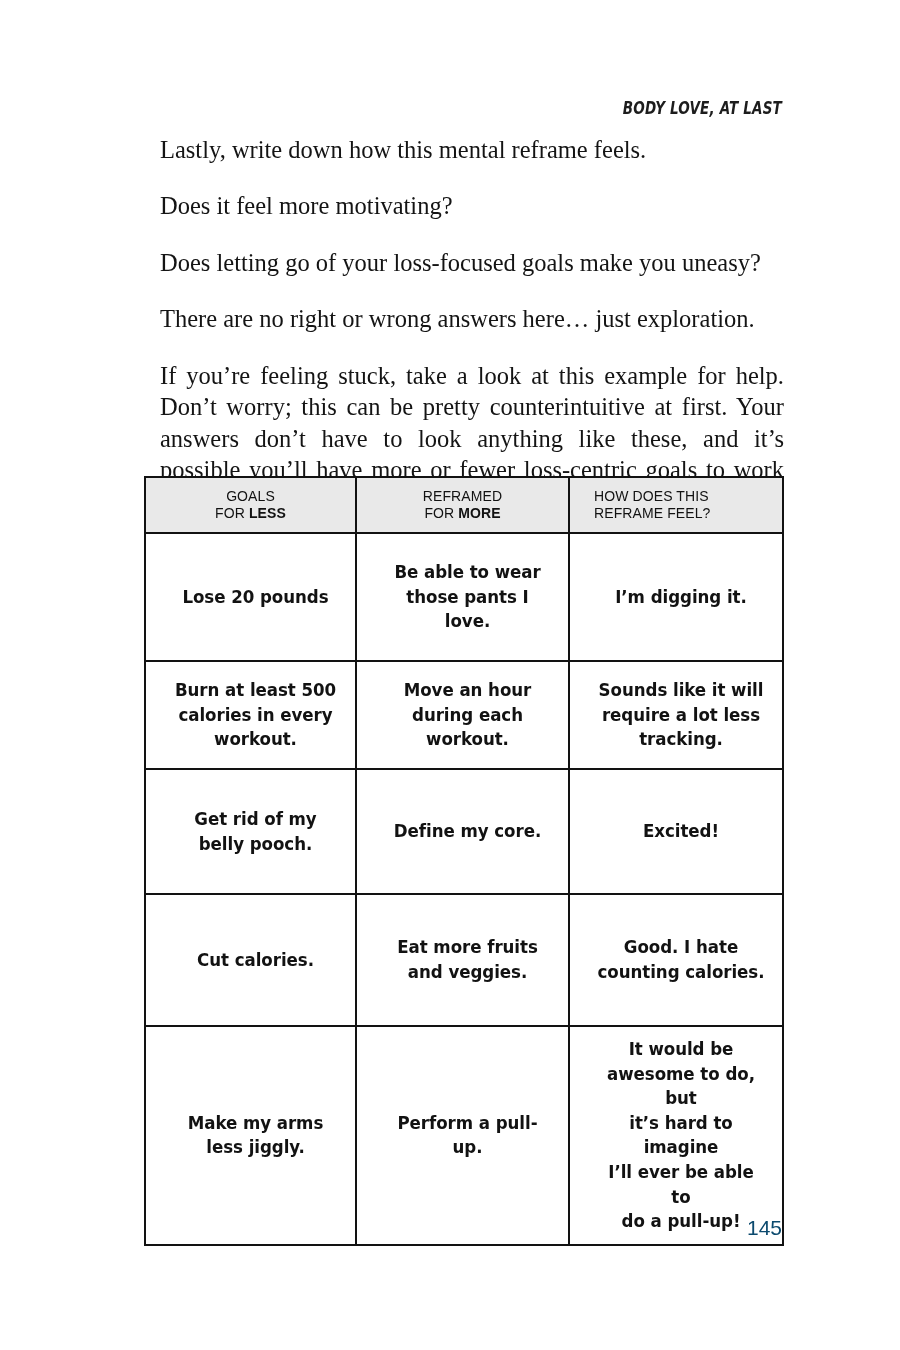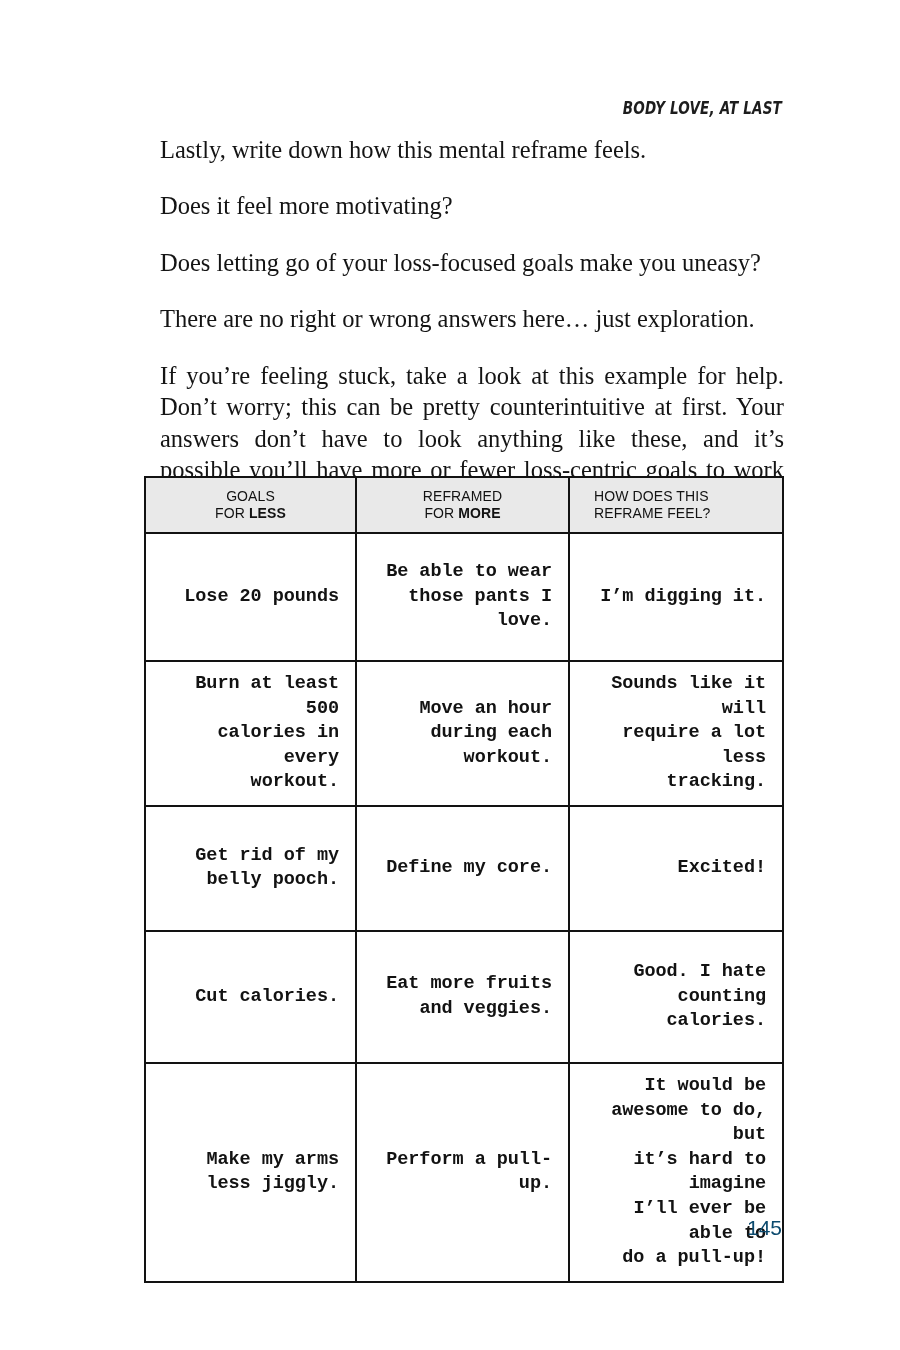--- a/index.html
+++ b/index.html
@@ -106,22 +106,21 @@
   .reframe-table thead th b {
     font-weight: 700;
   }
 
   .reframe-table tbody td {
     padding: 10px 16px 10px 26px;
     font-weight: 700;
     font-size: 18.5px;
     line-height: 1.33;
     letter-spacing: -0.05px;
-    text-align: right;
-    font-family: Liberation Mono, monospace;
+    text-align: center;
   }
   .reframe-table tbody tr.r1 td { height: 128px; }
   .reframe-table tbody tr.r2 td { height: 108px; }
   .reframe-table tbody tr.r3 td { height: 125px; }
   .reframe-table tbody tr.r4 td { height: 132px; }
   .reframe-table tbody tr.r5 td { height: 131px; }
 
   .cell-text {
     display: block;
     white-space: pre-line;

